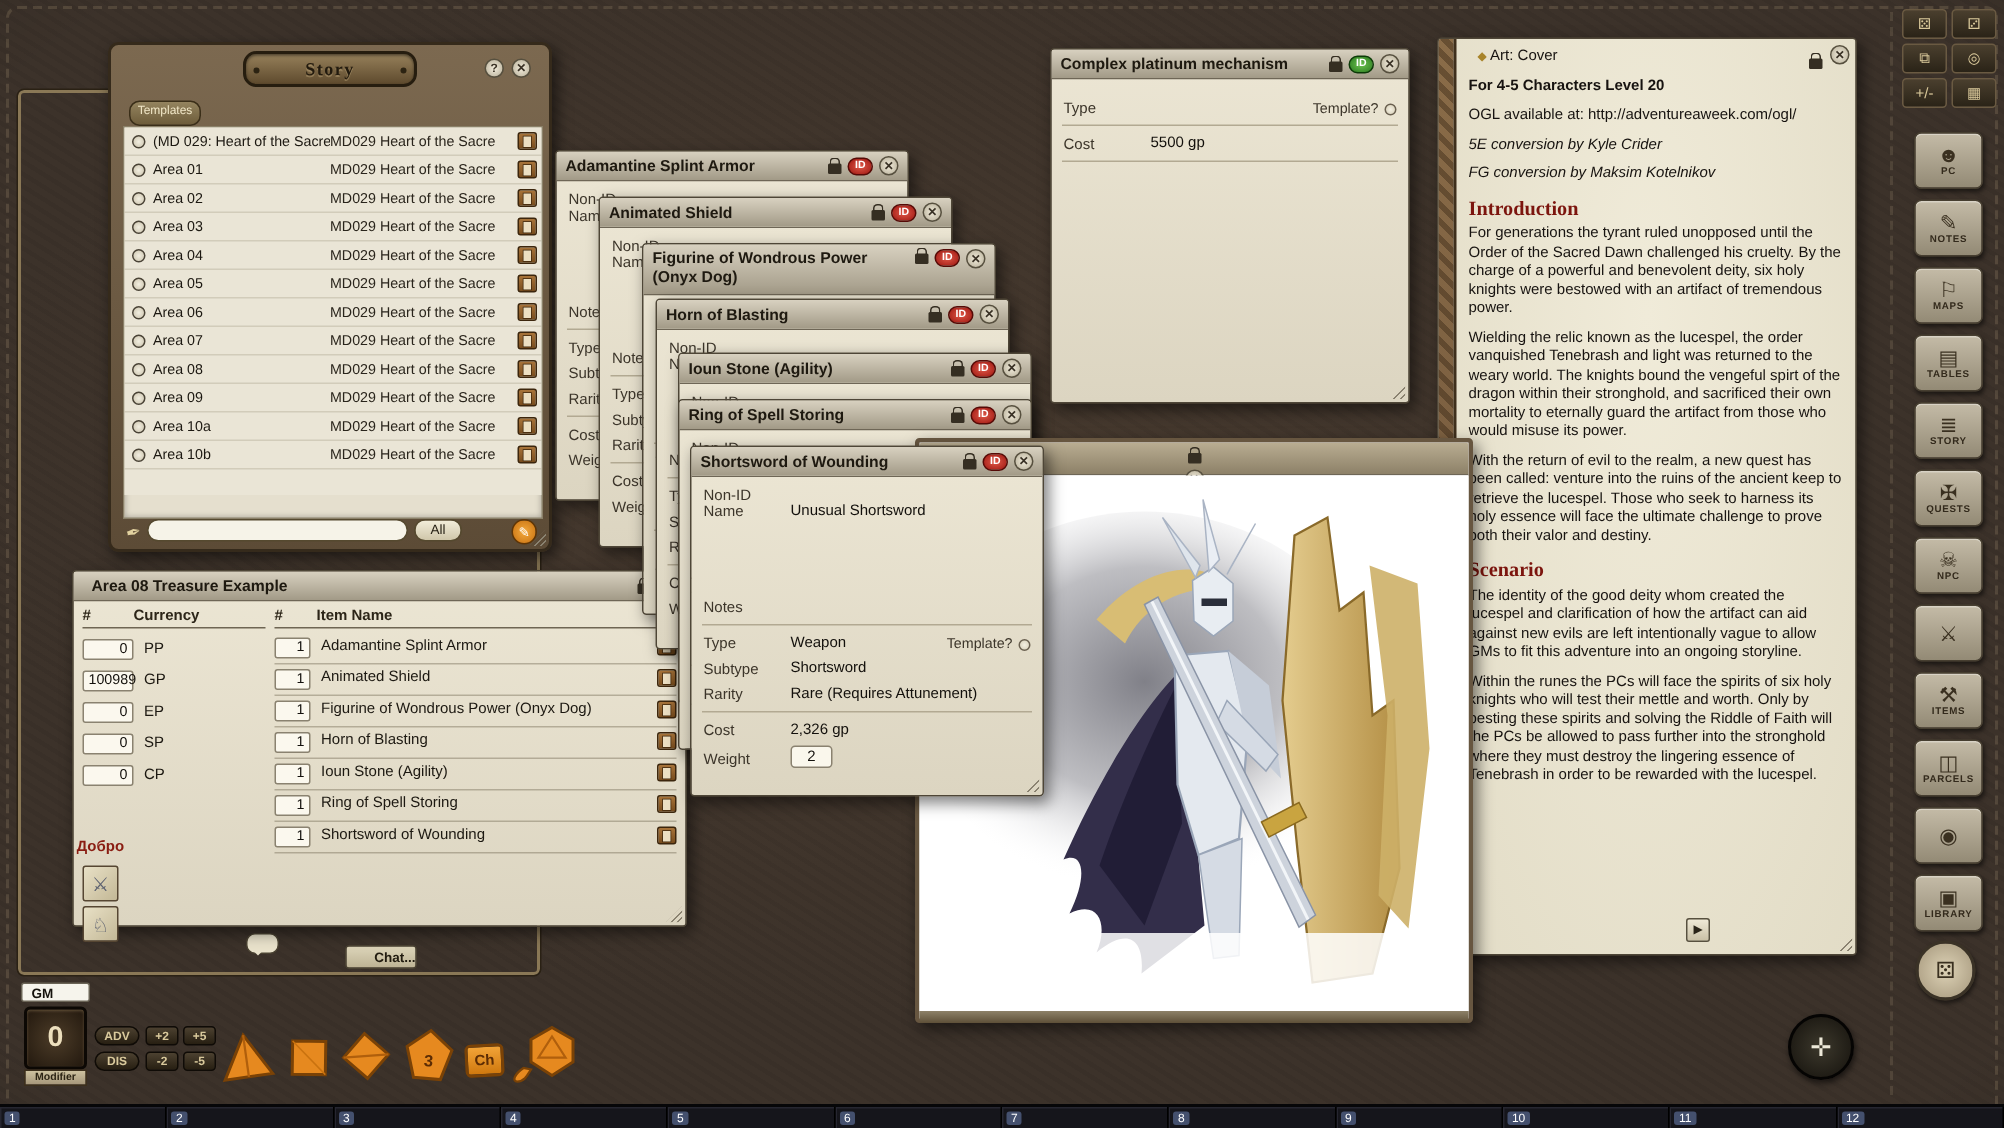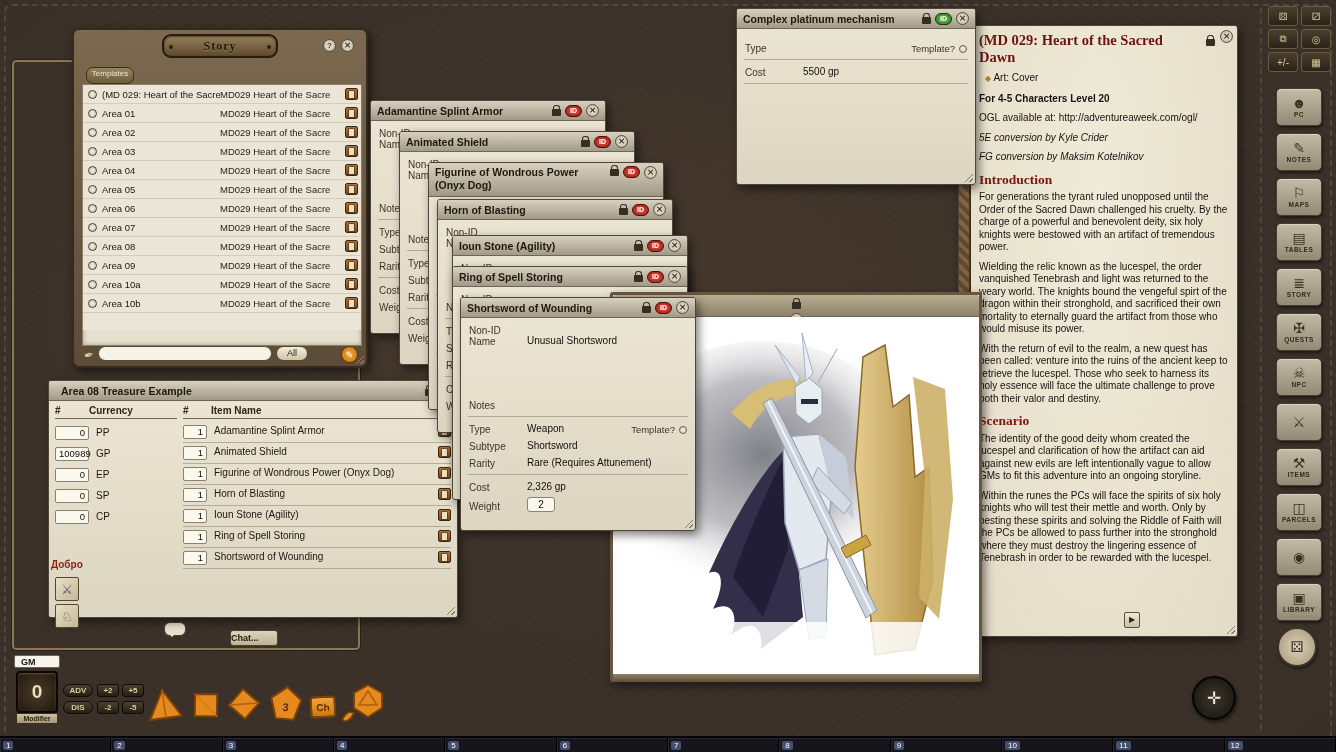--- a/index.html
+++ b/index.html
@@ -114,21 +114,21 @@
 .irow { display:flex; align-items:flex-start; padding:3px 0; border-bottom:1px solid rgba(120,110,88,0.45); }
 .iname { flex:1; margin-left:7px; line-height:11.5px; color:#1c1811; }
 .irow .link-btn { margin-top:0; }
 .parcel-note { position:absolute; left:2px; top:158px; width:44px; overflow:hidden; white-space:nowrap;
   color:#8a1d12; font-weight:bold; font-size:10px; }
 .note-icon { position:absolute; left:6px; width:24px; height:24px;
   background:linear-gradient(135deg,#e8e0c6,#c3b896); border:1px solid #564632; border-radius:2px;
   display:flex; align-items:center; justify-content:center; font-size:13px; color:#5c6170; }
 
 
-.mech-win { left:700px; top:8px; width:240px; height:177px; z-index:15;margin-left:36px; }
+.mech-win { left:700px; top:32px; width:240px; height:237px; z-index:15; }
 
 
 .img-win { left:610px; top:292px; width:372px; height:390px; z-index:12; background:#fff;
   border:3px solid #675640; }
 .img-tb { background:linear-gradient(#b9ad92,#8d8168); height:22px;flex-direction:column; }
 .img-tb .tb-title { padding-left:92px; font-size:10.5px; }
 .img-content { position:relative; height:357px; overflow:hidden; background:#fff; }
 .img-foot { height:8px; background:linear-gradient(#8d8168,#5e5038); }
 
 
@@ -159,21 +159,21 @@
 
 
 .chat-frame { position:absolute; left:12px; top:60px; width:348px; height:590px; z-index:1;
   border:2px solid #8a7856; outline:1px solid #2a2114; border-radius:4px; }
 .chat-bubble { position:absolute; left:150px; bottom:12px; width:22px; height:14px;
   background:#e9e2cb; border:1px solid #4a4232; border-radius:6px; }
 .chat-bubble::after { content:''; position:absolute; left:4px; bottom:-5px;
   border:3px solid transparent; border-top-color:#e9e2cb; }
 .chat-tab { position:absolute; left:216px; bottom:2px; width:48px; height:16px;
   background:linear-gradient(#ddd5ba,#bdb394); border:1px solid #4a4232; border-radius:3px;
-  font-size:9px; font-weight:bold; text-align:left; line-height:14px; color:#221c10; }
+  font-size:9px; font-weight:bold; text-align:right; line-height:14px; color:#221c10; }
 .gm-chip { position:absolute; left:14px; top:655px; min-width:46px; height:13px; z-index:5;
   background:#f6f4ec; border:1px solid #6a6456; border-radius:2px; font-size:9px; font-weight:bold;
   color:#16130d; padding:1px 6px; line-height:10px; }
 
 
 .mod-box { position:absolute; left:16px; top:671px; width:42px; height:42px; z-index:5;
   background:radial-gradient(#4c3c28,#22180e); border:2px solid #0c0804; border-radius:4px;
   color:#ecdfbd; font-size:19px; font-weight:bold; display:flex; align-items:center; justify-content:center;
   box-shadow:inset 0 1px 2px rgba(255,220,160,0.25); }
 .mod-label { position:absolute; left:16px; top:713px; width:42px; height:11px; z-index:5;
@@ -422,21 +422,20 @@
       <div class="note-icon" style="top:203px;">♘</div>
     </div>
     <div class="grip"></div>
   </div>
 
   <div class="win reader-win">
     <div class="reader-edge"></div>
     <span class="lock-icon reader-lock"></span>
     <span class="close-btn reader-close">✕</span>
     <div class="reader-content">
-      <div class="reader-title">(MD 029: Heart of the Sacred Dawn</div>
       <div>
 
 
           <div class="rsec bullet">Art: Cover</div>
 
           <div class="rsec bold">For 4-5 Characters Level 20</div>
 
           <div class="rsec plain">OGL available at: http://adventureaweek.com/ogl/</div>
 
           <div class="rsec italic">5E conversion by Kyle Crider</div>

